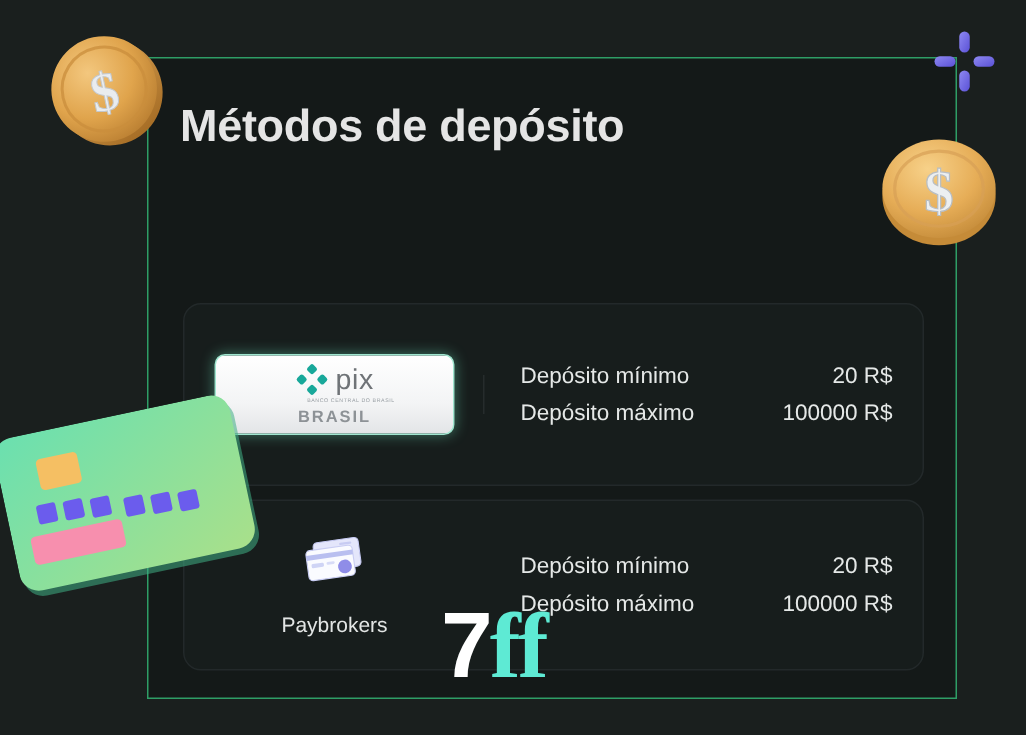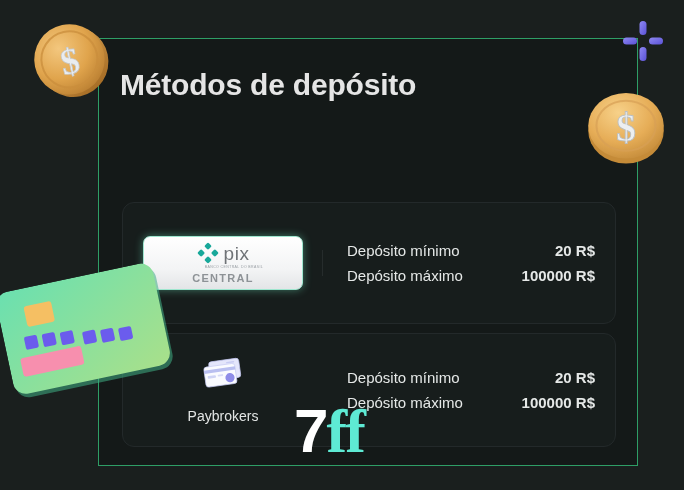--- a/index.html
+++ b/index.html
@@ -164,21 +164,21 @@
   .amount-row {
     display: flex;
     justify-content: space-between;
     align-items: baseline;
     font-size: 15px;
     line-height: 1.68;
     color: #e5e8e7;
     gap: 24px;
   }
   .amount-label { font-weight: 400; white-space: nowrap; }
-  .amount-value { font-weight: 700; white-space: nowrap; }
+  .amount-value { font-weight: 400; white-space: nowrap; }
 
   
   #coin-left {
     position: absolute;
     left: 31px;
     top: 19px;
     width: 80px;
     height: 80px;
     transform: rotate(-12deg);
   }
@@ -243,21 +243,21 @@
           <g fill="#18a89a">
             <rect x="24" y="4" width="16" height="16" rx="4" transform="rotate(45 32 12)"></rect>
             <rect x="24" y="44" width="16" height="16" rx="4" transform="rotate(45 32 52)"></rect>
             <rect x="4" y="24" width="16" height="16" rx="4" transform="rotate(45 12 32)"></rect>
             <rect x="44" y="24" width="16" height="16" rx="4" transform="rotate(45 52 32)"></rect>
           </g>
         </svg>
         <span class="pix-word">pix</span>
       </div>
       <div class="pix-sub">BANCO CENTRAL DO BRASIL</div>
-      <div class="pix-safeway">CENTRAL</div>
+      <div class="pix-safeway">BRASIL</div>
     </div>
   </div>
   <div class="amounts">
     <div class="amount-row">
       <span class="amount-label">Depósito mínimo</span>
       <span class="amount-value">20 R$</span>
     </div>
     <div class="amount-row">
       <span class="amount-label">Depósito máximo</span>
       <span class="amount-value">100000 R$</span>

